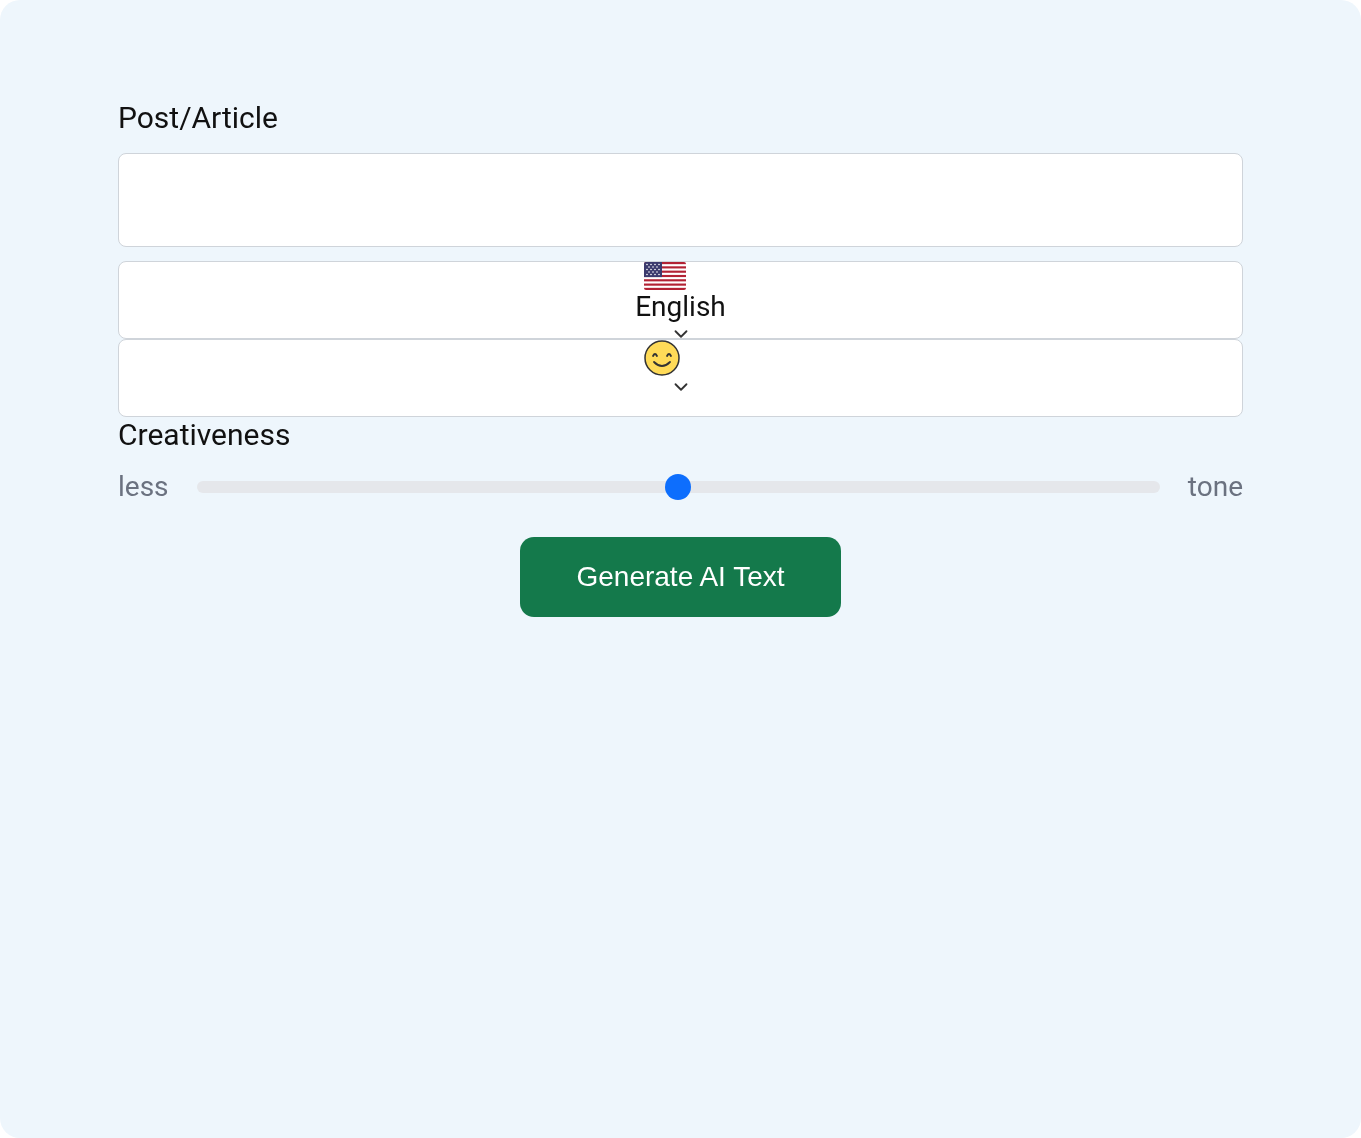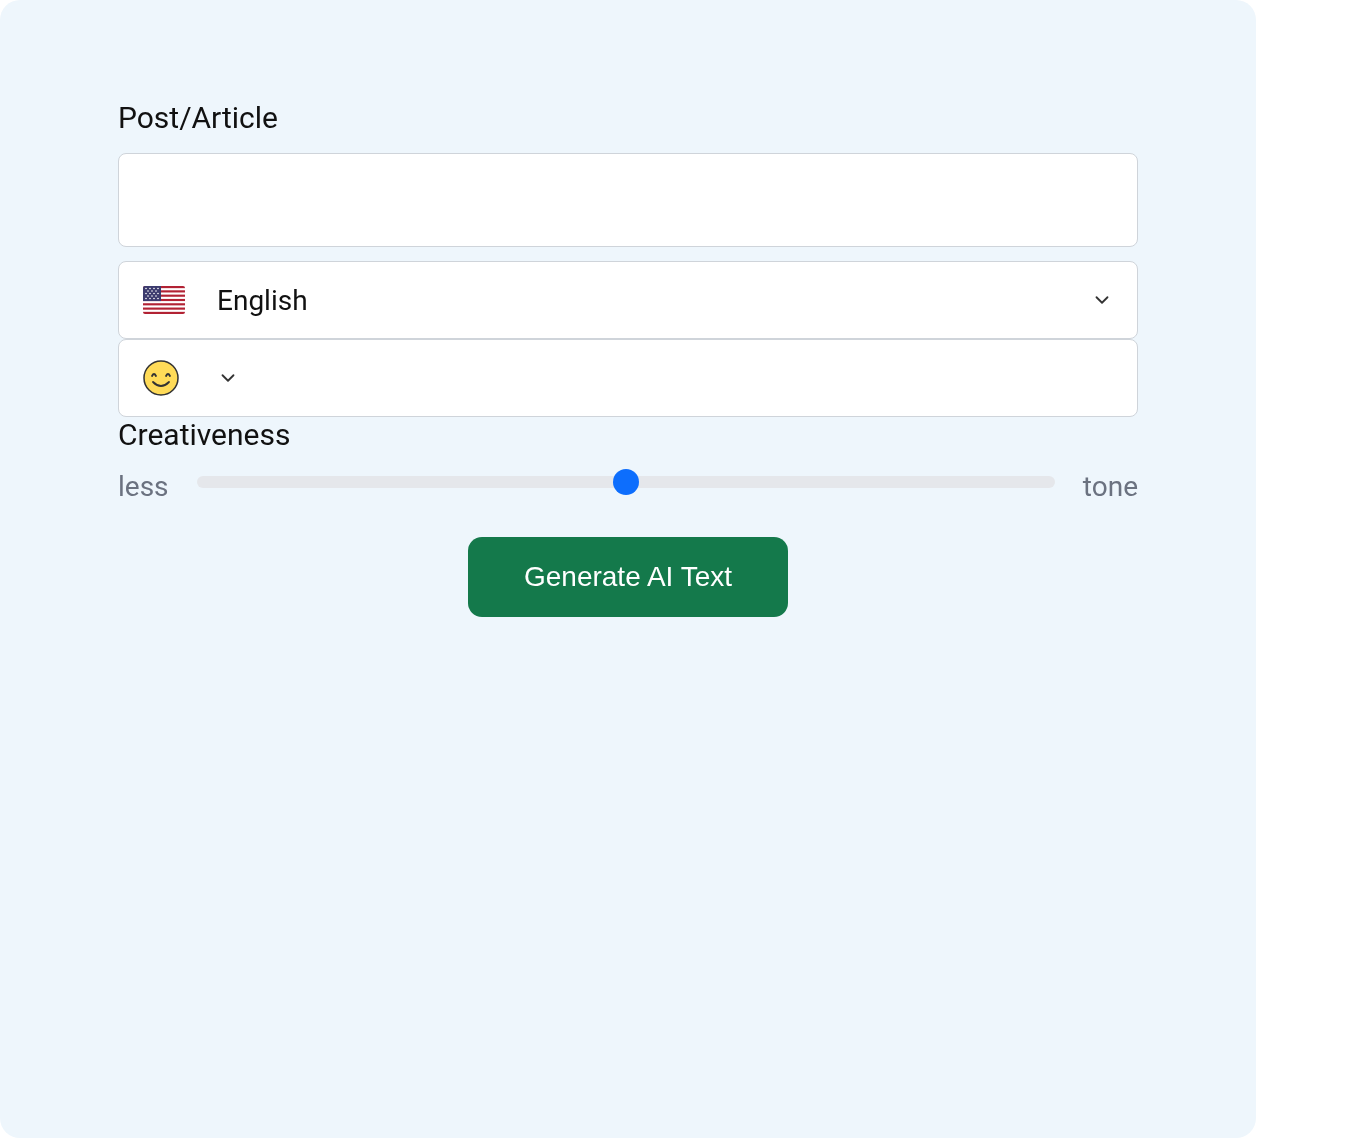--- a/index.html
+++ b/index.html
@@ -8,21 +8,21 @@
       box-sizing: border-box;
     }
     body {
       font-family: -apple-system, BlinkMacSystemFont, "Segoe UI", Roboto, Helvetica, Arial, sans-serif;
       background: #fff;
     }
     .container {
       background: #eef6fc;
       border-radius: 20px;
       padding: 100px 118px 120px 118px;
-      width: 1256px;
+      width: 1361px;
       min-height: 1138px;
     }
     .field-label {
       font-size: 30px;
       color: #111;
       margin-bottom: 18px;
       font-weight: 400;
     }
     .textarea {
       width: 100%;
@@ -46,20 +46,21 @@
       width: 100%;
       height: 78px;
       border: 1px solid #cfd4da;
       border-radius: 8px;
       background: #fff;
       display: flex;
       align-items: center;
       padding: 0 24px;
       cursor: pointer;
       position: relative;
+      flex-direction: column;
     }
     .select-icon-wrap {
       width: 42px;
       display: flex;
       align-items: center;
       justify-content: flex-start;
       margin-right: 32px;
     }
     .flag-icon {
       width: 42px;
@@ -78,21 +79,21 @@
       color: #111;
       flex: 1;
     }
     .chevron {
       width: 22px;
       height: 22px;
       flex-shrink: 0;
     }
     .slider-row {
       display: flex;
-      align-items: flex-start;
+      align-items: center;
       gap: 28px;
       margin-bottom: 34px;
     }
     .slider-label {
       font-size: 28px;
       color: #6b7280;
     }
     .slider-wrap {
       flex: 1;
       position: relative;

